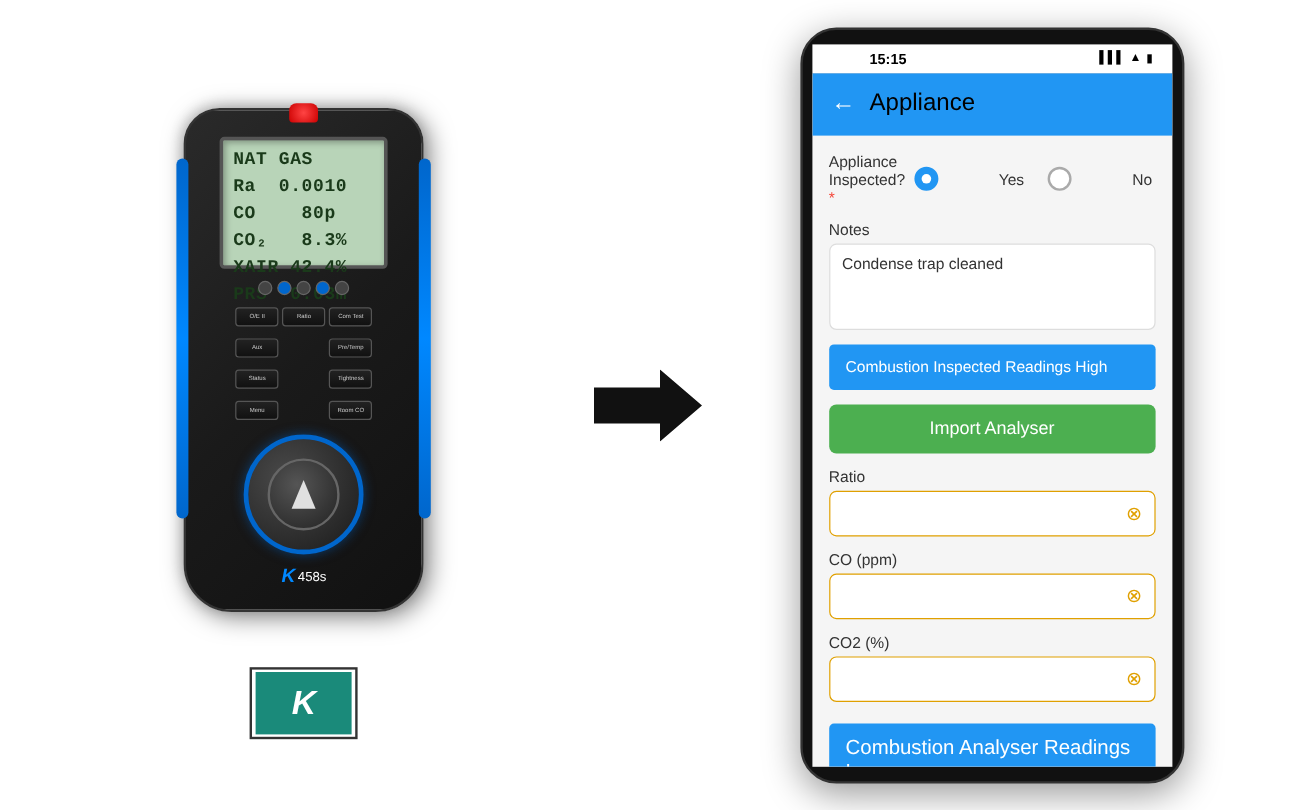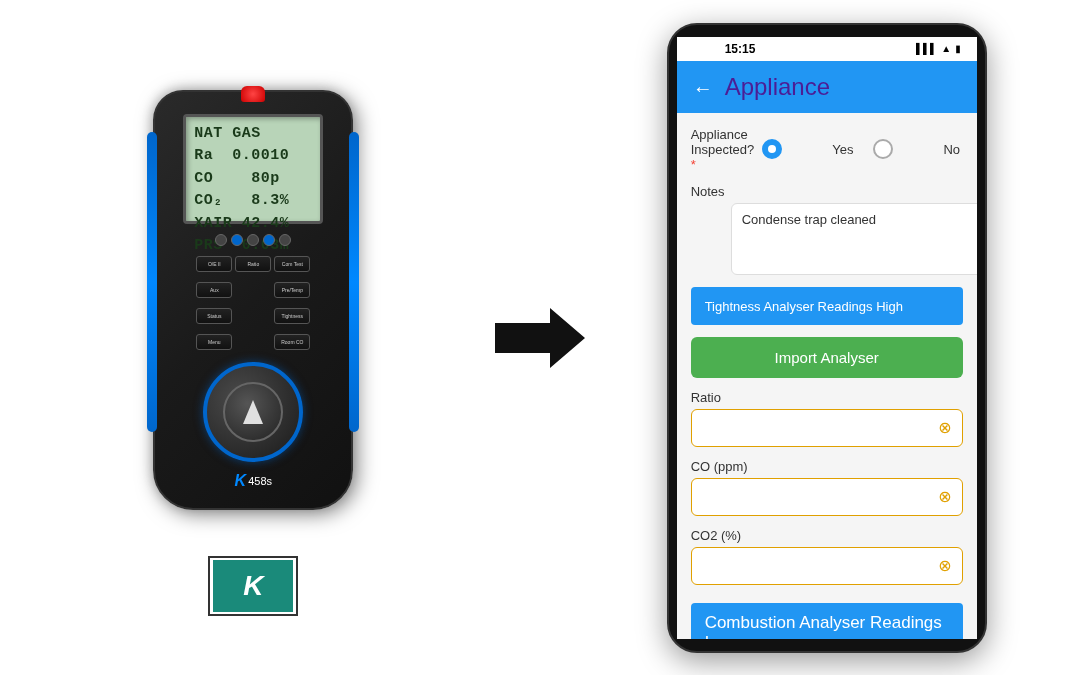--- a/index.html
+++ b/index.html
@@ -323,22 +323,22 @@
       min-height: 52px;
     }
 
     .back-arrow {
       color: #fff;
       font-size: 20px;
       font-weight: bold;
     }
 
     .app-title {
-      color: #4c1d95;
-      font-size: 24px;
+      color: #000000;
+      font-size: 20px;
       font-weight: 500;
     }
 
     
     .form-content {
       padding: 14px;
       display: flex;
       flex-direction: column;
       gap: 12px;
       overflow: hidden;
@@ -419,21 +419,20 @@
       height: 72px;
       border: 1px solid #ddd;
       border-radius: 6px;
       background: #fff;
       padding: 8px 10px;
       font-size: 13px;
       color: #333;
       resize: none;
       display: flex;
       align-items: flex-start;
-      margin-left: 40px;
     }
 
     .notes-text-content {
       font-size: 13px;
       color: #333;
     }
 
     
     .section-header {
       background: #2196F3;
@@ -643,21 +642,21 @@
           </div>
 
           <div class="notes-section">
             <div class="field-label">Notes</div>
             <div class="notes-textarea">
               <span class="notes-text-content">Condense trap cleaned</span>
             </div>
           </div>
 
           <div class="section-header">
-            <span class="section-header-text">Tightness Analyser Readings High</span>
+            <span class="section-header-text">Combustion Inspected Readings High</span>
           </div>
 
           <button class="import-btn">
             <span class="import-btn-text">Import Analyser</span>
           </button>
 
           <div class="input-field-group">
             <div class="field-label">Ratio</div>
             <div class="input-field">
               <span class="input-clear-icon">⊗</span>

